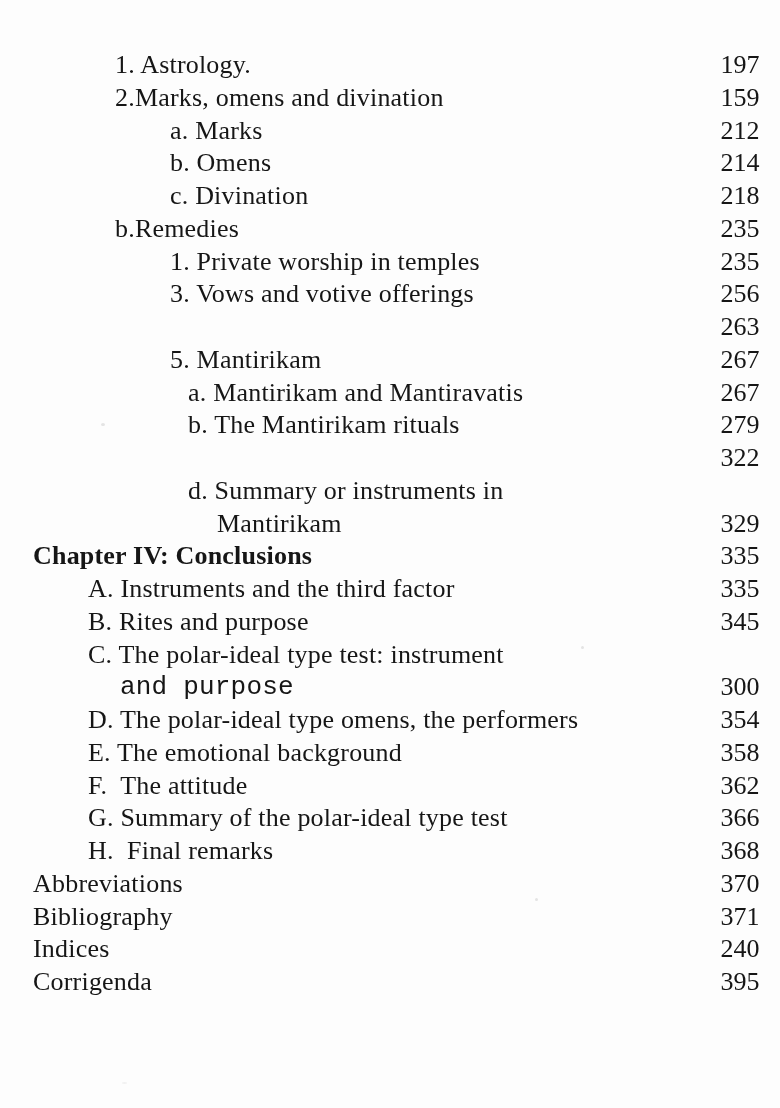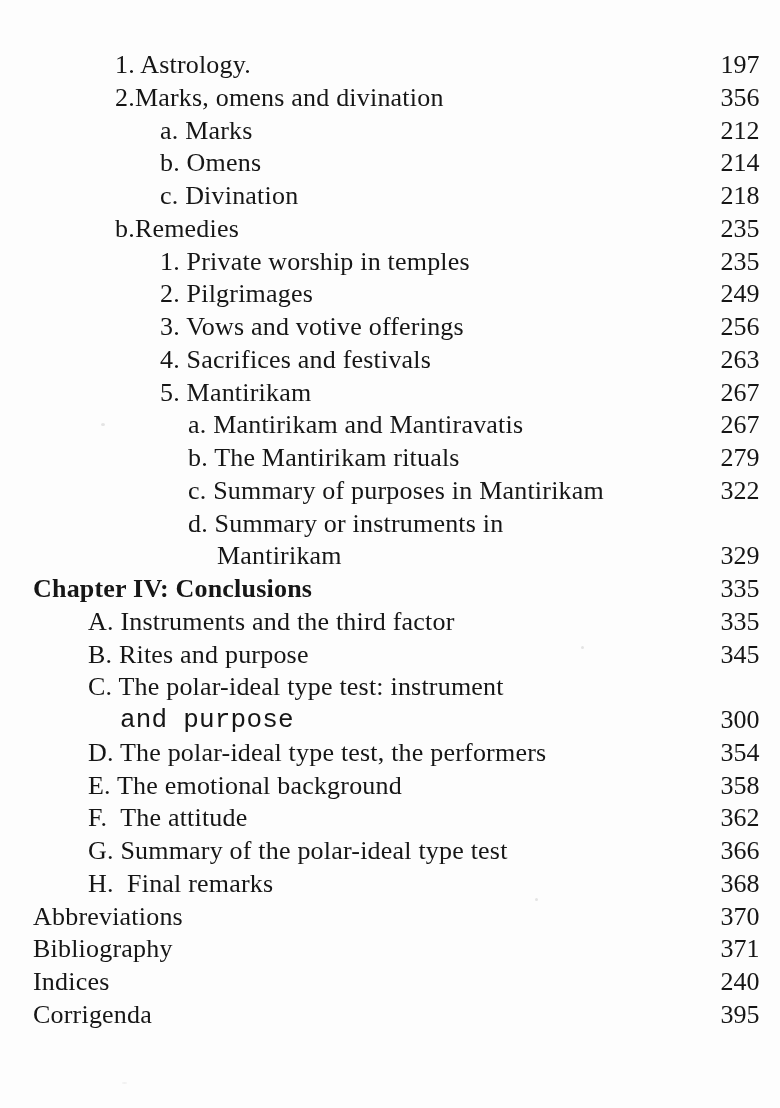--- a/index.html
+++ b/index.html
@@ -43,21 +43,21 @@
     top: 0;
     left: 697px;
     width: 60px;
     text-align: center;
     margin-left: 13px;
   }
   
   .ind-0 { left: 33px; text-align: center; }
   .ind-1 { left: 88px; }
   .ind-2 { left: 115px; }
-  .ind-3 { left: 160px; }
+  .ind-3 { left: 170px; }
   .ind-4 { left: 188px; }
   .ind-1.cont { left: 120px; font-family: Liberation Mono, monospace; }
   .ind-4.cont { left: 217px; }
   
   .speck {
     position: absolute;
     border-radius: 50%;
     background: #9a9a9a;
     opacity: 0.25;
   }
@@ -71,21 +71,21 @@
 
 <div class="page">
   <div class="toc" id="toc-container">
   <div class="toc-row">
     <span class="entry-text ind-2">1. Astrology.</span>
     <span class="entry-page">197</span>
   </div>
 
   <div class="toc-row">
     <span class="entry-text ind-2">2.Marks, omens and divination</span>
-    <span class="entry-page">356</span>
+    <span class="entry-page">159</span>
   </div>
 
   <div class="toc-row">
     <span class="entry-text ind-3">a. Marks</span>
     <span class="entry-page">212</span>
   </div>
 
   <div class="toc-row">
     <span class="entry-text ind-3">b. Omens</span>
     <span class="entry-page">214</span>
@@ -99,52 +99,46 @@
   <div class="toc-row">
     <span class="entry-text ind-2">b.Remedies</span>
     <span class="entry-page">235</span>
   </div>
 
   <div class="toc-row">
     <span class="entry-text ind-3">1. Private worship in temples</span>
     <span class="entry-page">235</span>
   </div>
 
-  <div class="toc-row">
-    <span class="entry-text ind-3">2. Pilgrimages</span>
-    <span class="entry-page">249</span>
-  </div>
 
   <div class="toc-row">
     <span class="entry-text ind-3">3. Vows and votive offerings</span>
     <span class="entry-page">256</span>
   </div>
 
   <div class="toc-row">
-    <span class="entry-text ind-3">4. Sacrifices and festivals</span>
     <span class="entry-page">263</span>
   </div>
 
   <div class="toc-row">
     <span class="entry-text ind-3">5. Mantirikam</span>
     <span class="entry-page">267</span>
   </div>
 
   <div class="toc-row">
     <span class="entry-text ind-4">a. Mantirikam and Mantiravatis</span>
     <span class="entry-page">267</span>
   </div>
 
   <div class="toc-row">
     <span class="entry-text ind-4">b. The Mantirikam rituals</span>
     <span class="entry-page">279</span>
   </div>
 
   <div class="toc-row">
-    <span class="entry-text ind-4">c. Summary of purposes in Mantirikam</span>
     <span class="entry-page">322</span>
   </div>
 
   <div class="toc-row">
     <span class="entry-text ind-4">d. Summary or instruments in</span>
     <span class="entry-page"></span>
   </div>
 
   <div class="toc-row">
     <span class="entry-text ind-4 cont">Mantirikam</span>
@@ -170,21 +164,21 @@
     <span class="entry-text ind-1">C. The polar-ideal type test: instrument</span>
     <span class="entry-page"></span>
   </div>
 
   <div class="toc-row">
     <span class="entry-text ind-1 cont">and purpose</span>
     <span class="entry-page">300</span>
   </div>
 
   <div class="toc-row">
-    <span class="entry-text ind-1">D. The polar-ideal type test, the performers</span>
+    <span class="entry-text ind-1">D. The polar-ideal type omens, the performers</span>
     <span class="entry-page">354</span>
   </div>
 
   <div class="toc-row">
     <span class="entry-text ind-1">E. The emotional background</span>
     <span class="entry-page">358</span>
   </div>
 
   <div class="toc-row">
     <span class="entry-text ind-1">F.  The attitude</span>

